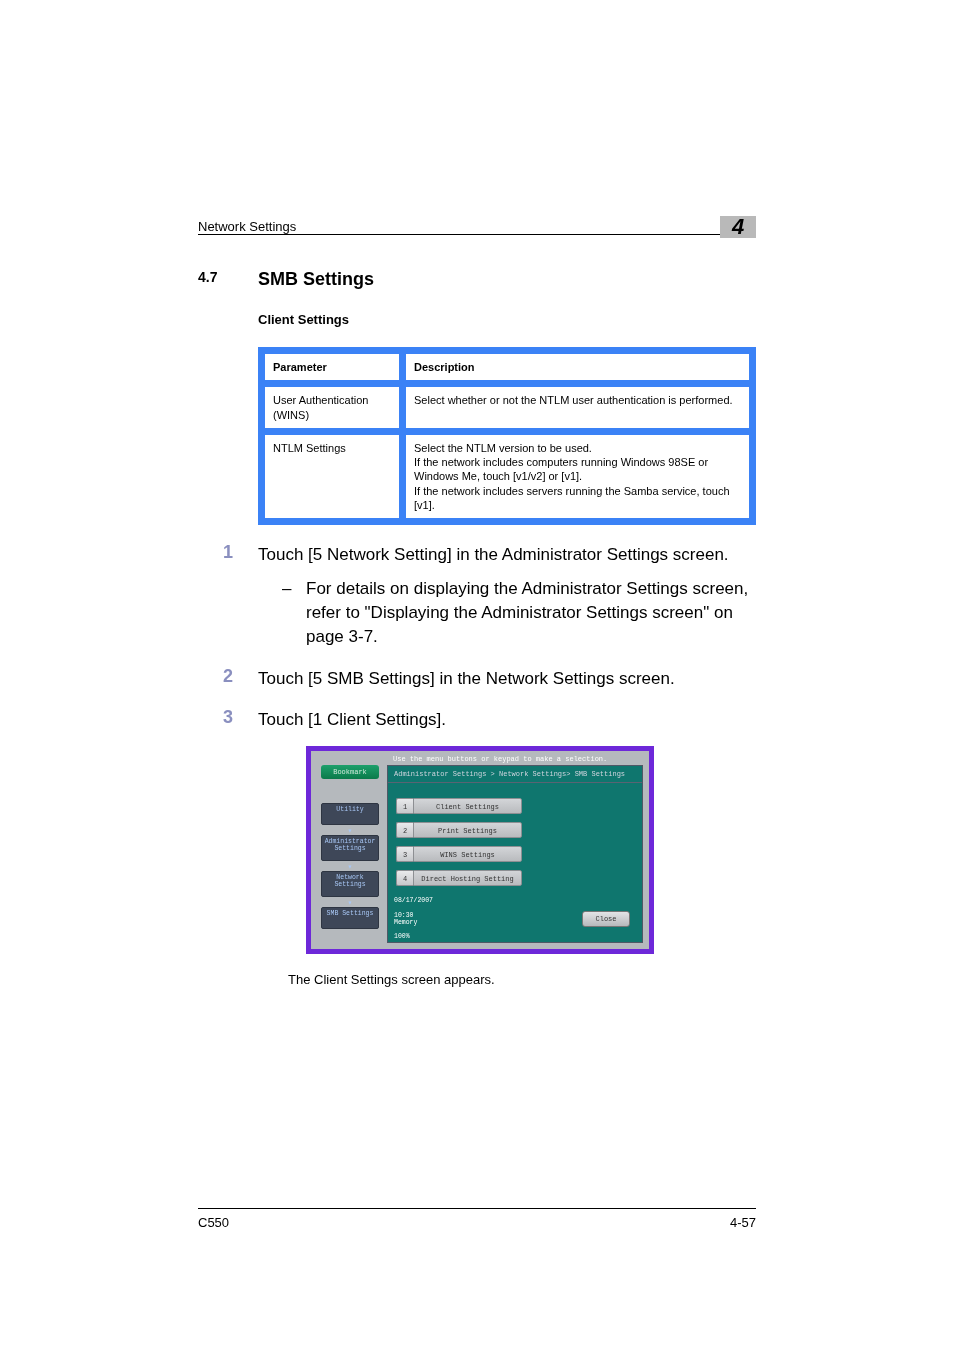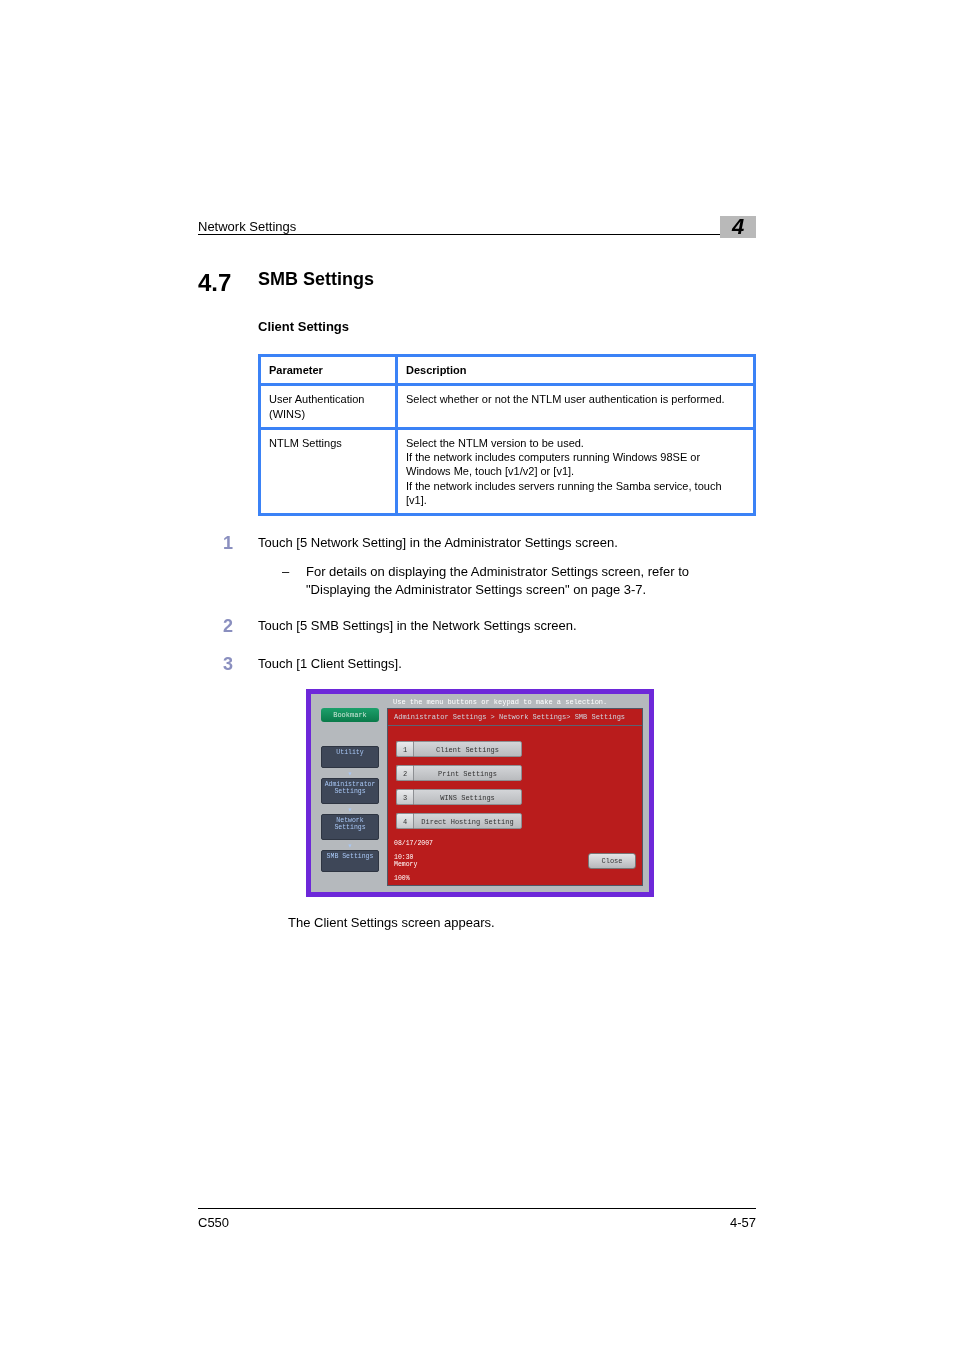--- a/index.html
+++ b/index.html
@@ -42,21 +42,21 @@
     position: relative;
     top: 4px;
   }
   
   .section-row {
     display: flex;
     margin-top: 34px;
   }
   .section-num {
     width: 60px;
-    font-size: 24px;
+    font-size: 14px;
     font-weight: bold;
   }
   .section-title {
     font-size: 18px;
     font-weight: bold;
   }
   .body-text {
     margin-left: 60px;
     font-size: 13px;
     line-height: 1.4;
@@ -70,21 +70,21 @@
   }
   
   table.param-table {
     margin-left: 60px;
     width: 498px;
     border-collapse: collapse;
     margin-top: 20px;
     font-size: 11px;
   }
   table.param-table th, table.param-table td {
-    border: 3px solid #3b82f6;
+    border: 7px solid #3b82f6;
     padding: 6px 8px;
     text-align: left;
     vertical-align: top;
     line-height: 1.3;
   }
   table.param-table th {
     font-weight: bold;
   }
   
   .step {
@@ -95,21 +95,21 @@
     width: 60px;
     text-align: center;
     font-size: 18px;
     font-weight: bold;
     color: #8a8fbf;
     font-family: Arial, sans-serif;
     line-height: 1.1;
   }
   .step-content {
     flex: 1;
-    font-size: 13px;
+    font-size: 17px;
     line-height: 1.4;
   }
   .step-sub {
     margin-top: 10px;
     display: flex;
   }
   .step-sub .dash {
     width: 24px;
     padding-left: 24px;
   }
@@ -149,21 +149,21 @@
     font-size: 7px;
     color: #cfe8da;
   }
   .breadcrumb-area {
     position: absolute;
     top: 14px;
     left: 76px;
     right: 6px;
     height: 176px;
     border: 1px solid #4f5866;
-    background: #b91c1c;
+    background: #0f766e;
   }
   .breadcrumb-text {
     padding: 4px 6px;
     font-size: 7px;
     color: #cfd4de;
     border-bottom: 1px solid #5a6372;
   }
   .side-stack {
     position: absolute;
     top: 52px;
@@ -221,21 +221,21 @@
   }
   .menus {
     position: absolute;
     top: 32px;
     left: 0;
   }
   .status-bar {
     position: absolute;
     bottom: 2px;
     left: 6px;
-    right: 6px;
+    right: 12px;
     display: flex;
     justify-content: space-between;
     align-items: center;
     font-size: 6.5px;
     color: #fff;
   }
   .status-left span { display: block; line-height: 1.1; }
   .close-btn {
     width: 46px;
     height: 14px;

